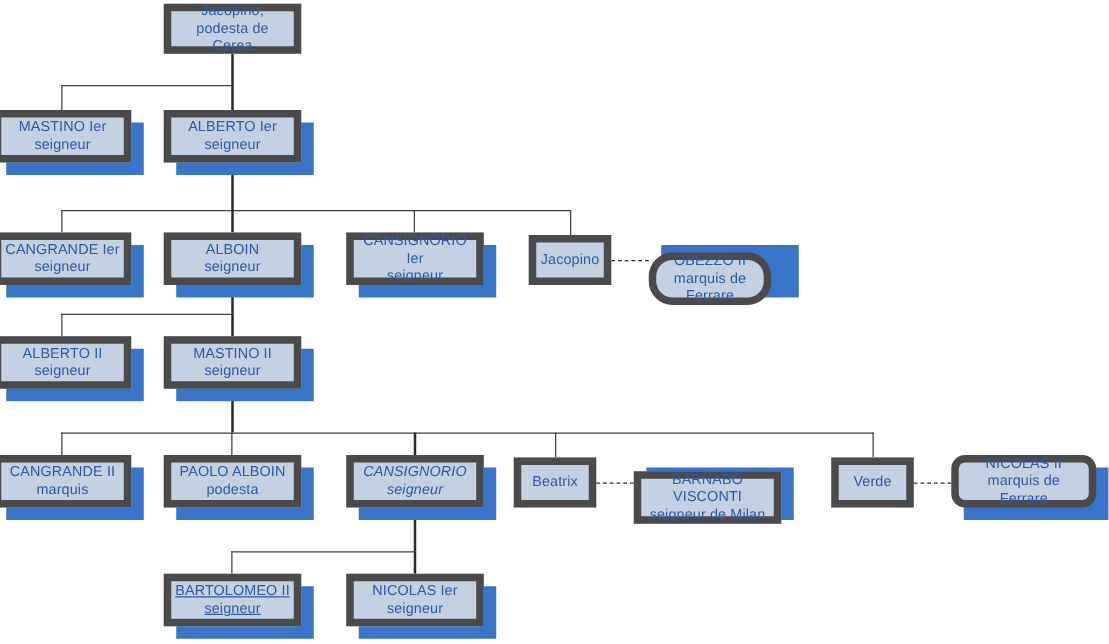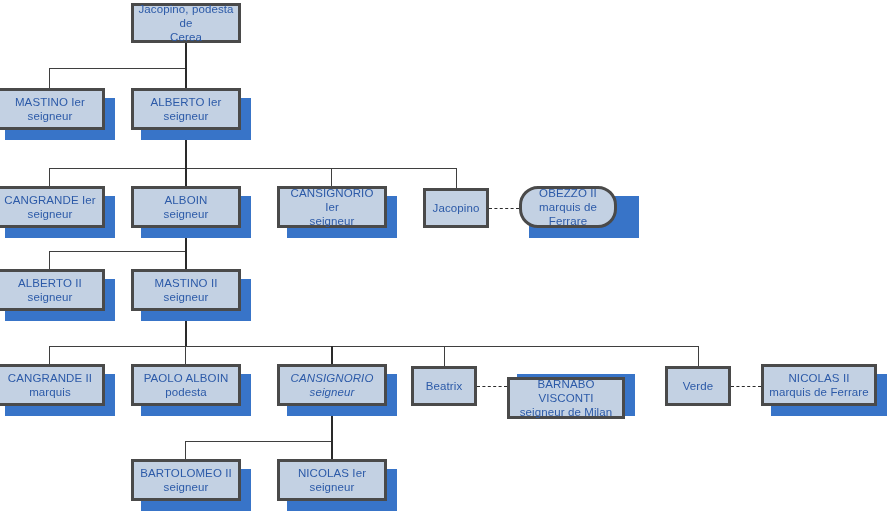--- a/index.html
+++ b/index.html
@@ -27,21 +27,21 @@
   
   .shadow{
     position:absolute;
     background:#3874c8;
   }
   
   .node{
     position:absolute;
     box-sizing:border-box;
     background:#c3d1e3;
-    border:3px solid #a21caf;
+    border:6px solid #a21caf;
     display:flex;
     align-items:center;
     justify-content:flex-start;
     text-align:center;
     color:#2c5aa8;
     font-size:11.5px;
     line-height:14px;
     letter-spacing:0.1px;
     padding:0 3px;
   }
@@ -129,21 +129,21 @@
         <span class="txt">ALBOIN
 seigneur</span>
       </div>
       <div class="node" style="left: 277px; top: 186px; width: 110px; height: 42px; background: rgb(195, 209, 227); border-color: rgb(74, 74, 74); color: rgb(44, 90, 168);">
         <span class="txt">CANSIGNORIO Ier
 seigneur</span>
       </div>
       <div class="node" style="left: 423px; top: 188px; width: 66px; height: 40px; background: rgb(195, 209, 227); border-color: rgb(74, 74, 74); color: rgb(44, 90, 168);">
         <span class="txt">Jacopino</span>
       </div>
-      <div class="node" style="left: 519px; top: 186px; width: 98px; height: 42px; background: rgb(195, 209, 227); border-color: rgb(74, 74, 74); color: rgb(44, 90, 168); border-radius: 19px;">
+      <div class="node" style="left: 519px; top: 202px; width: 98px; height: 42px; background: rgb(195, 209, 227); border-color: rgb(74, 74, 74); color: rgb(44, 90, 168); border-radius: 19px;">
         <span class="txt">OBEZZO II
 marquis de Ferrare</span>
       </div>
       <div class="node" style="left: -5px; top: 269px; width: 110px; height: 42px; background: rgb(195, 209, 227); border-color: rgb(74, 74, 74); color: rgb(44, 90, 168);">
         <span class="txt">ALBERTO II
 seigneur</span>
       </div>
       <div class="node" style="left: 131px; top: 269px; width: 110px; height: 42px; background: rgb(195, 209, 227); border-color: rgb(74, 74, 74); color: rgb(44, 90, 168);">
         <span class="txt">MASTINO II
 seigneur</span>
@@ -163,25 +163,25 @@
       <div class="node" style="left: 411px; top: 366px; width: 66px; height: 40px; background: rgb(195, 209, 227); border-color: rgb(74, 74, 74); color: rgb(44, 90, 168);">
         <span class="txt">Beatrix</span>
       </div>
       <div class="node" style="left: 507px; top: 377px; width: 118px; height: 42px; background: rgb(195, 209, 227); border-color: rgb(74, 74, 74); color: rgb(44, 90, 168);">
         <span class="txt">BARNABO VISCONTI
 seigneur de Milan</span>
       </div>
       <div class="node" style="left: 665px; top: 366px; width: 66px; height: 40px; background: rgb(195, 209, 227); border-color: rgb(74, 74, 74); color: rgb(44, 90, 168);">
         <span class="txt">Verde</span>
       </div>
-      <div class="node" style="left: 761px; top: 364px; width: 116px; height: 42px; background: rgb(195, 209, 227); border-color: rgb(74, 74, 74); color: rgb(44, 90, 168);">
+      <div class="node" style="left: 761px; top: 364px; width: 116px; height: 42px; background: rgb(195, 209, 227); border-color: rgb(74, 74, 74); color: rgb(44, 90, 168); border-radius: 11px;">
         <span class="txt">NICOLAS II
 marquis de Ferrare</span>
       </div>
-      <div class="node" style="left: 131px; top: 459px; width: 110px; height: 42px; background: rgb(195, 209, 227); border-color: rgb(74, 74, 74); color: rgb(44, 90, 168);">
+      <div class="node" style="left: 131px; top: 459px; width: 110px; height: 42px; background: rgb(195, 209, 227); border-color: rgb(74, 74, 74); color: rgb(44, 90, 168); text-decoration: underline;">
         <span class="txt">BARTOLOMEO II
 seigneur</span>
       </div>
       <div class="node" style="left: 277px; top: 459px; width: 110px; height: 42px; background: rgb(195, 209, 227); border-color: rgb(74, 74, 74); color: rgb(44, 90, 168);">
         <span class="txt">NICOLAS Ier
 seigneur</span>
       </div>
     </div>
 
 </div>

